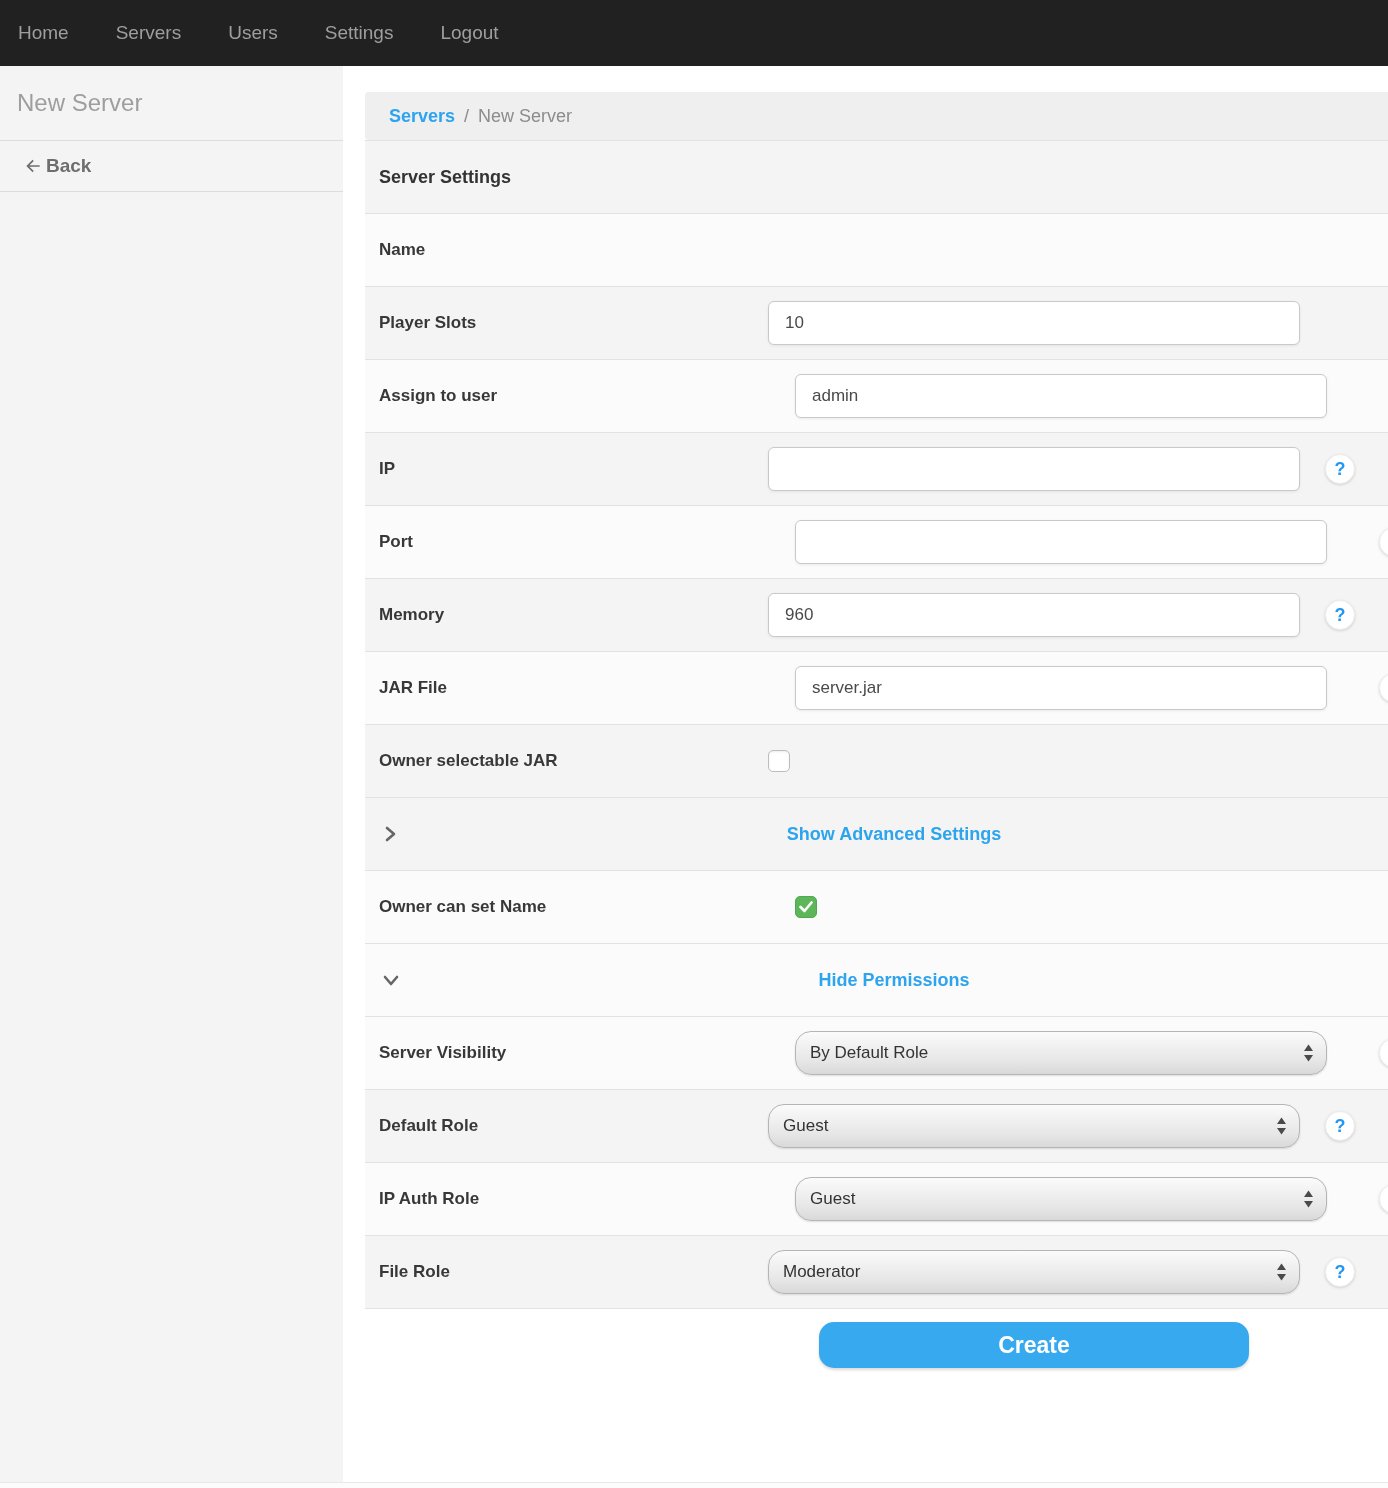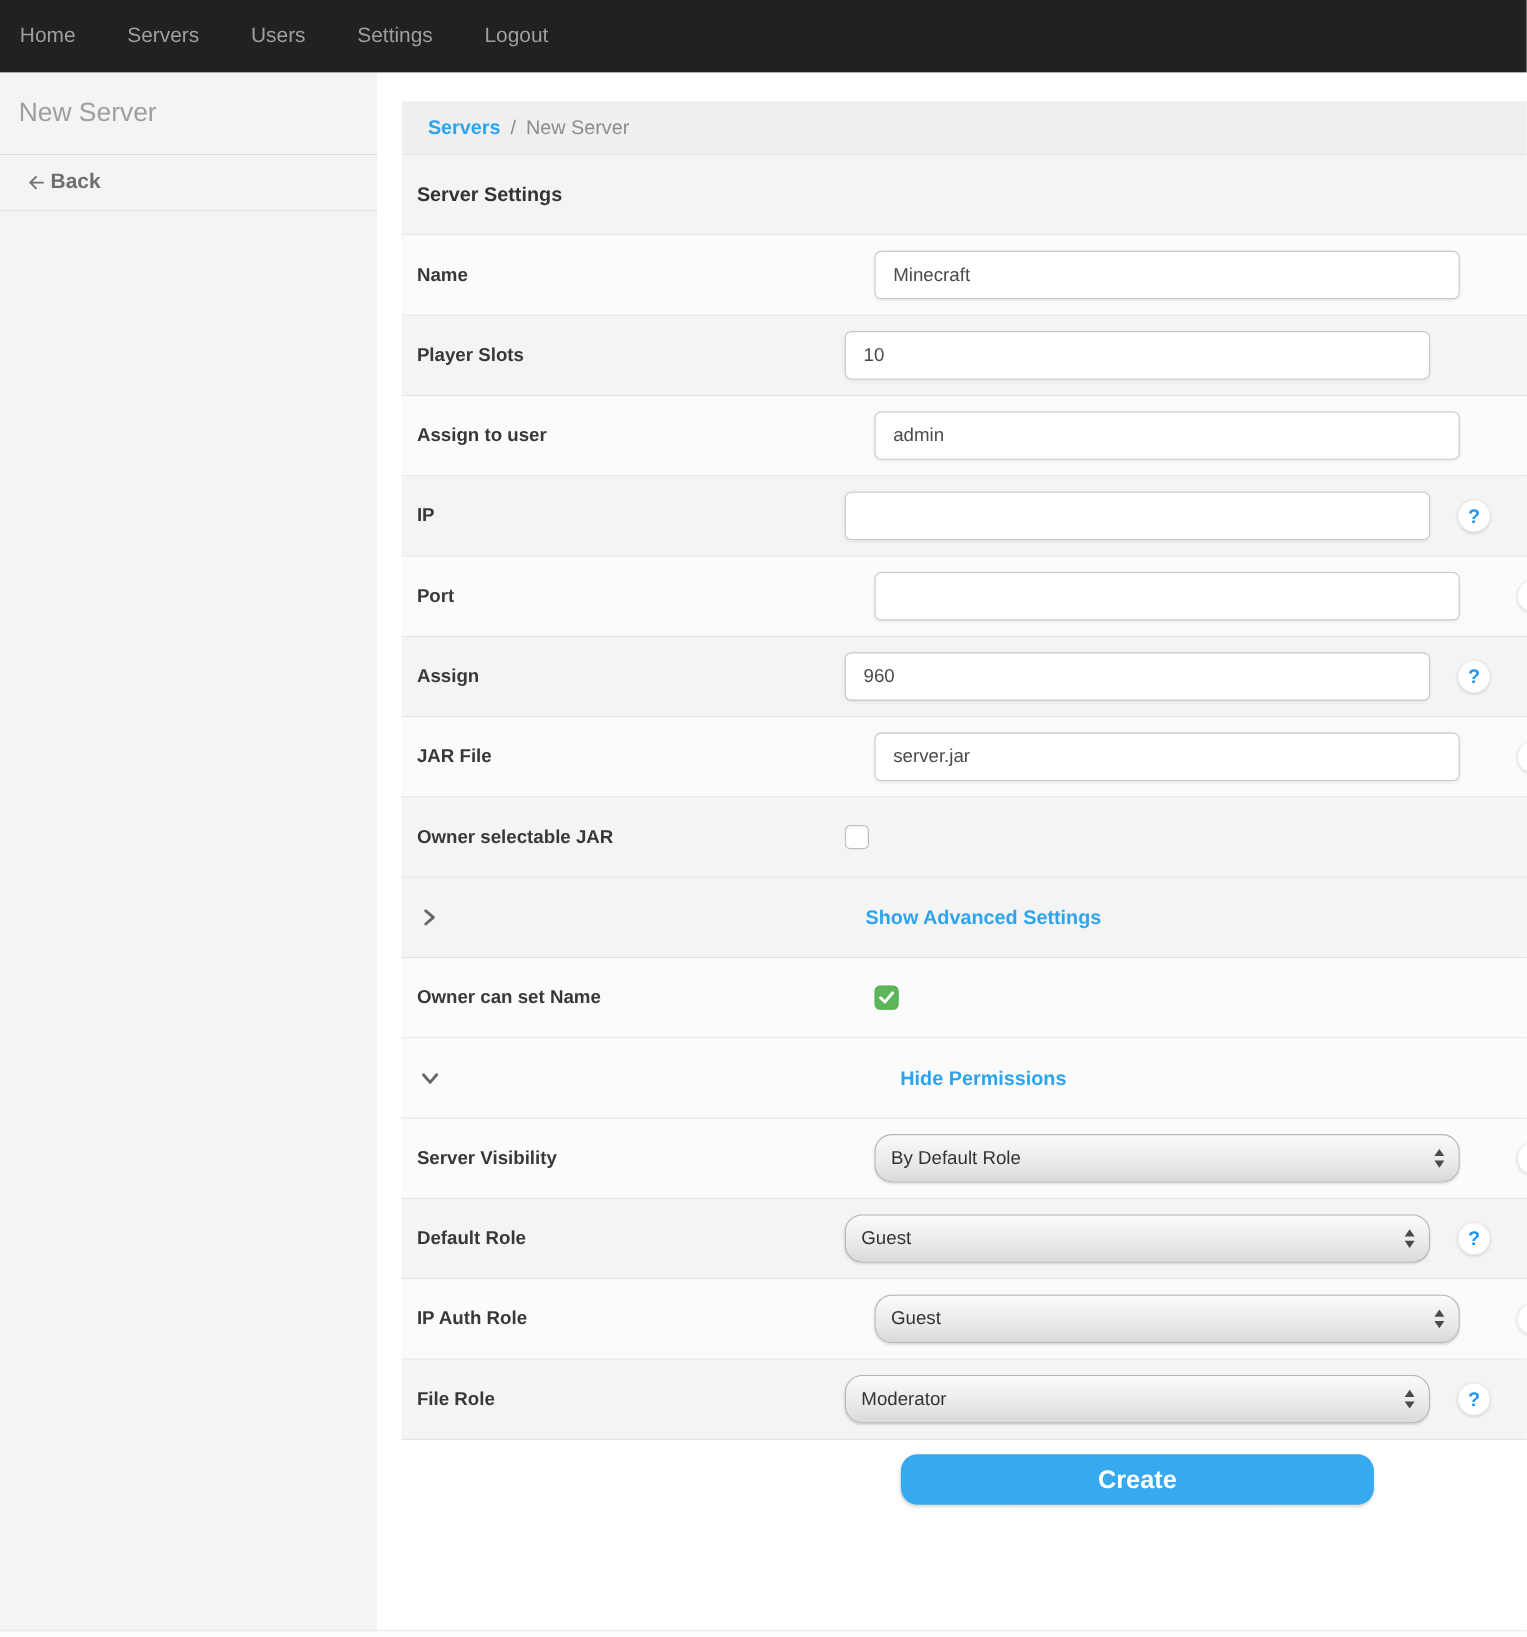--- a/index.html
+++ b/index.html
@@ -102,23 +102,20 @@
         <span class="crumb-sep">/</span>
         <span class="crumb-current">New Server</span>
       </div>
 
       <div class="form-table" id="form-table">
           <div class="row gray type-header">
             <div class="section-title">Server Settings</div>
           </div>
           <div class="row white type-input">
             <div class="row-label">Name</div>
-            <div class="row-value">
-              <input type="text" class="text-input" value="Minecraft" style="">
-            </div>
           </div>
           <div class="row gray type-input">
             <div class="row-label">Player Slots</div>
             <div class="row-value">
               <input type="text" class="text-input" value="10" style="">
             </div>
           </div>
           <div class="row white type-input">
             <div class="row-label">Assign to user</div>
             <div class="row-value">
@@ -133,21 +130,21 @@
             <span class="help-badge">?</span>
           </div>
           <div class="row white type-input">
             <div class="row-label">Port</div>
             <div class="row-value">
               <input type="text" class="text-input" value="" style="">
             </div>
             <span class="help-badge">?</span>
           </div>
           <div class="row gray type-input">
-            <div class="row-label">Assign</div>
+            <div class="row-label">Memory</div>
             <div class="row-value">
               <input type="text" class="text-input" value="960" style="">
             </div>
             <span class="help-badge">?</span>
           </div>
           <div class="row white type-input">
             <div class="row-label">JAR File</div>
             <div class="row-value">
               <input type="text" class="text-input" value="server.jar" style="">
             </div>

